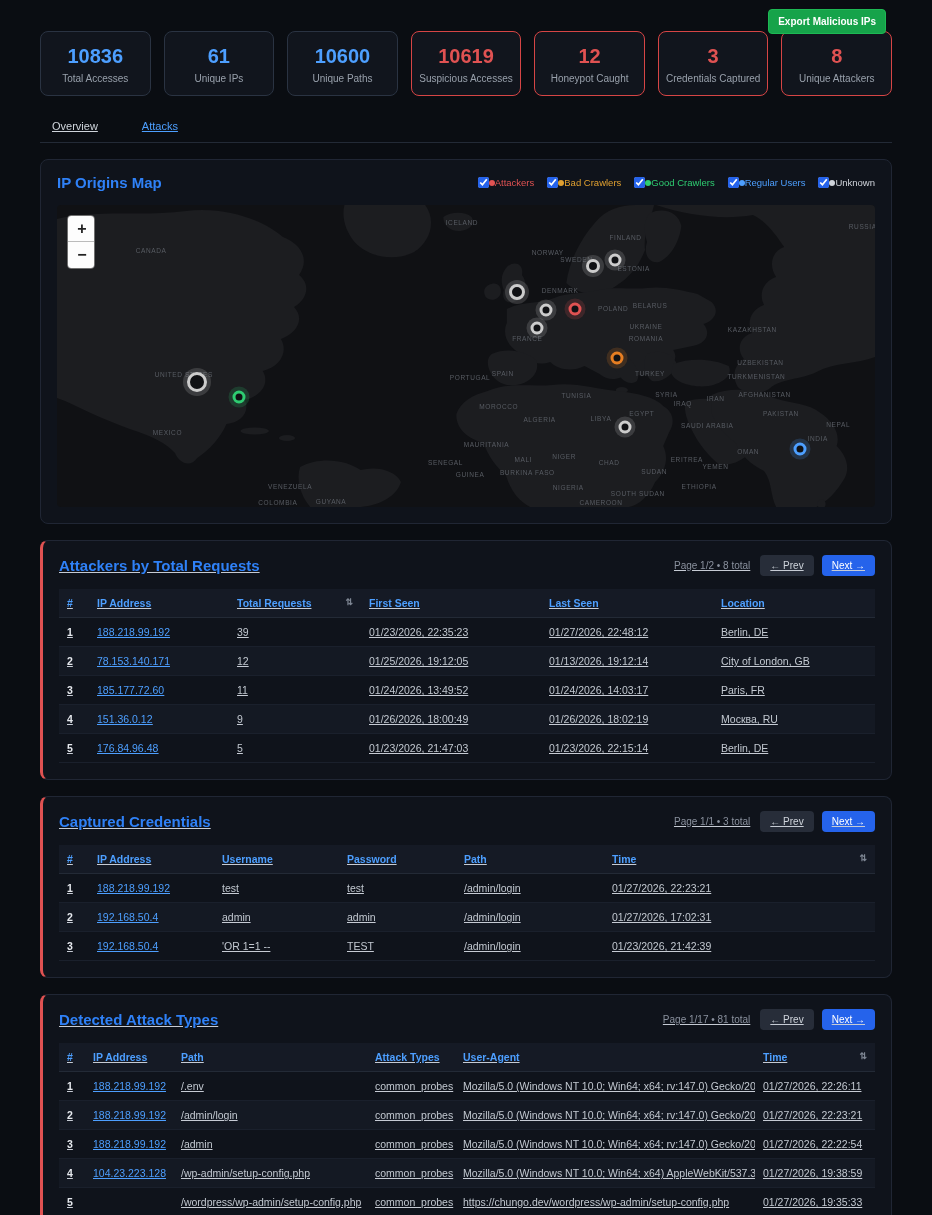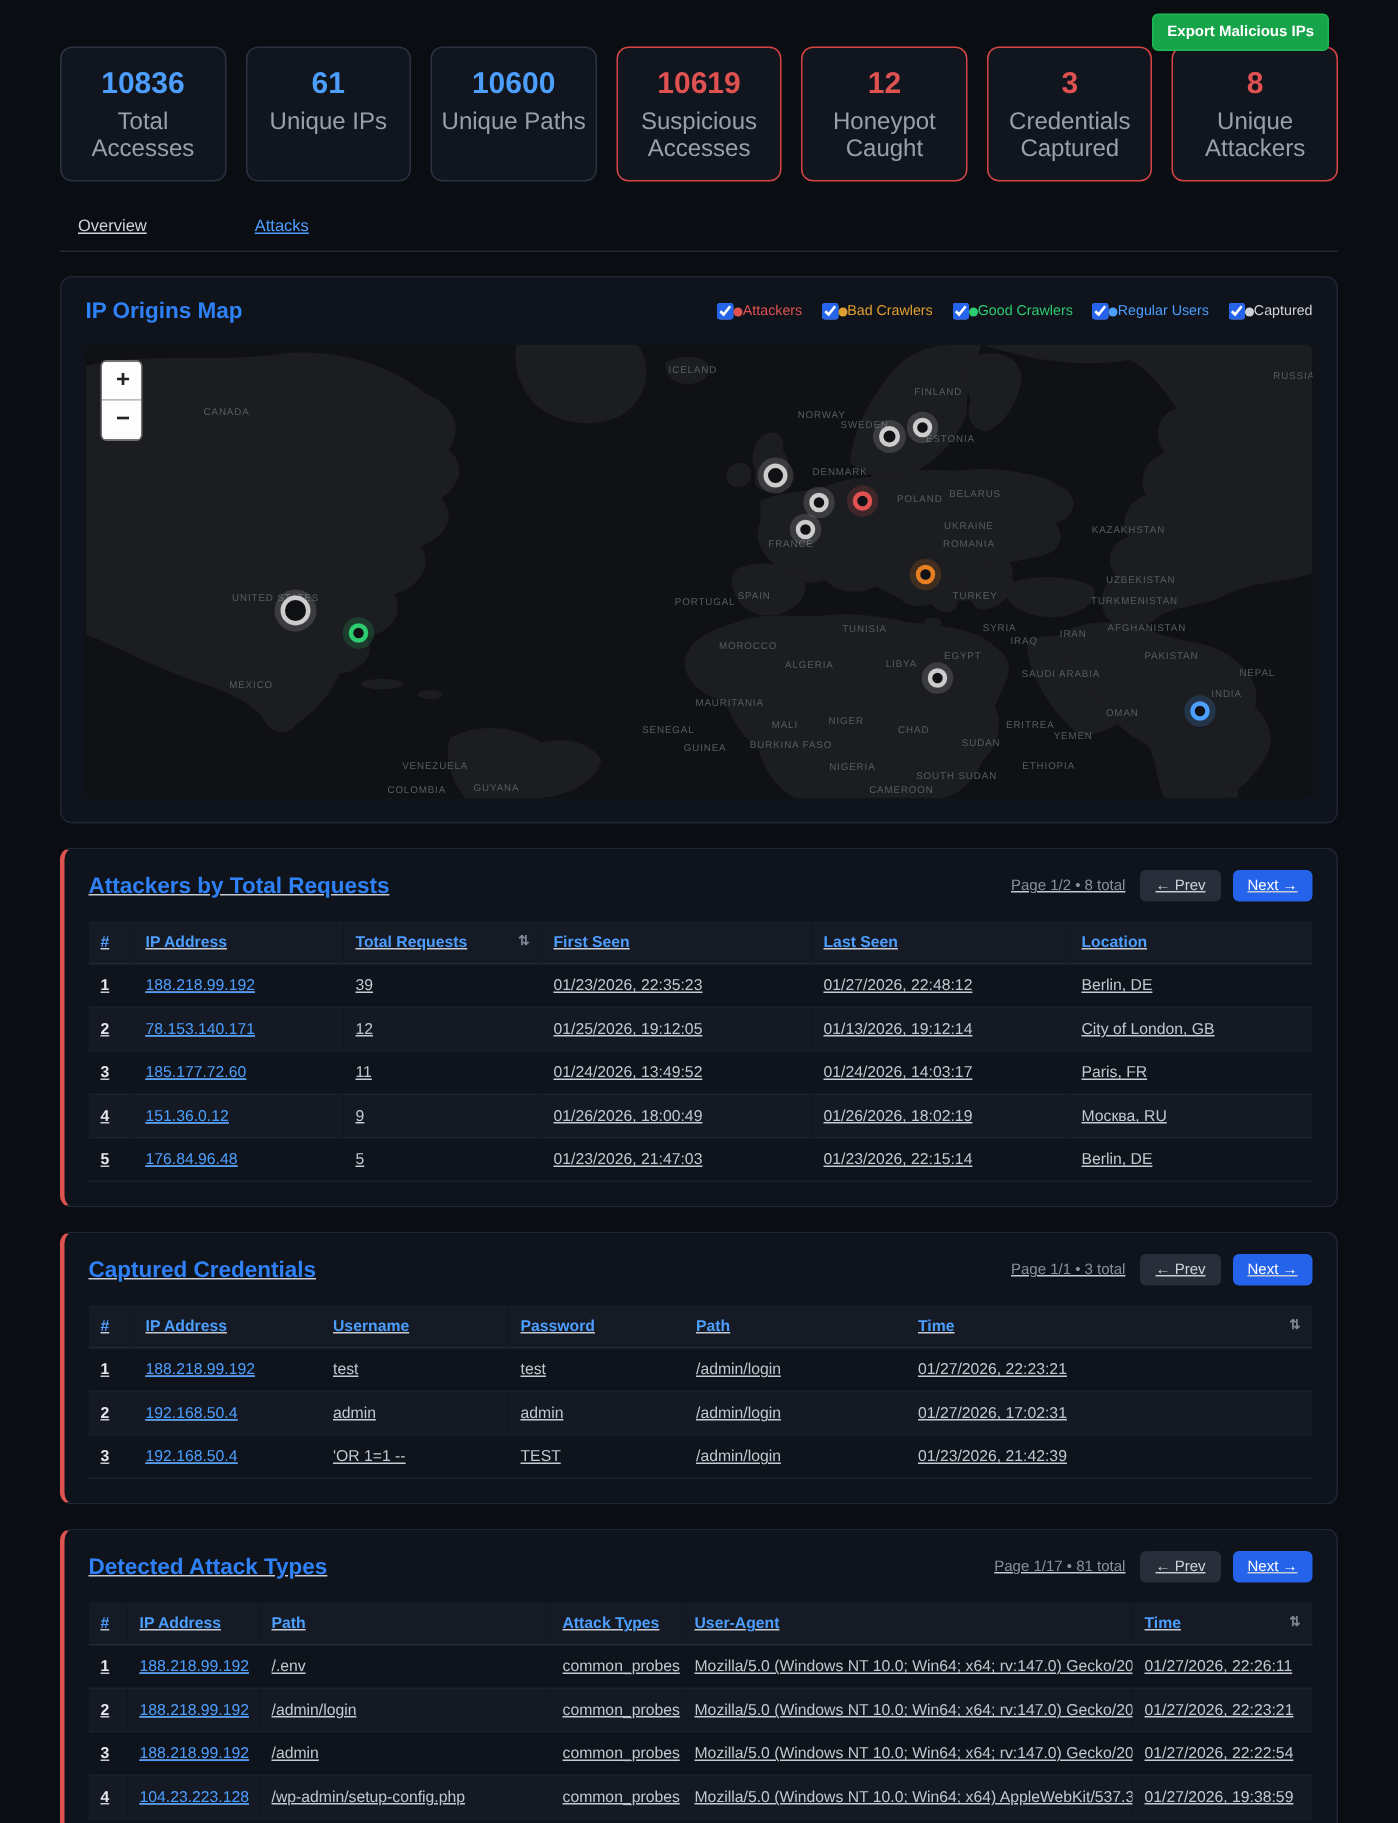--- a/index.html
+++ b/index.html
@@ -19,26 +19,26 @@
     background: #16a34a; color: #fff; border: 1px solid #1db954;
     border-radius: 4px; font-size: 10px; font-weight: bold; padding: 6px 9px; cursor: pointer;
     font-family: "Liberation Sans", sans-serif;
   }
   
   .stats { display: flex; gap: 13px; margin: 10px 40px 0; }
   .stat-card { flex: 1; text-align: center; padding: 13px 4px 11px; background: #11151d; border: 1px solid #2a3342; border-radius: 8px; }
   .stat-value { font-size: 20px; font-weight: bold; color: #4d9fff; }
   .stat-card.red { border-color: #d64545; }
   .stat-card.red .stat-value { color: #e05252; }
-  .stat-label { font-size: 16px; color: #98a0ab; margin-top: 5px; }
+  .stat-label { font-size: 10px; color: #98a0ab; margin-top: 5px; }
   
   .tabs { margin: 24px 40px 0; border-bottom: 1px solid #232a36; padding: 0 12px 10px; display: flex; gap: 44px; }
   .tab { font-size: 11px; text-decoration: underline; cursor: pointer; }
   .tab.active { color: #cfd4db; }
-  .tab.link { color: #4d9fff; margin-left: 28px; }
+  .tab.link { color: #4d9fff; }
   
   .card { margin: 16px 40px; background: #0f131b; border: 1px solid #202634; border-radius: 8px; padding: 14px 16px 16px; }
   .table-card { border-left: 3px solid #e05252; text-decoration: underline; }
   .card-head { display: flex; justify-content: space-between; align-items: center; }
   .card-title { margin: 0; color: #2f81f7; font-size: 15px; font-weight: bold; }
   
   .legend { display: flex; gap: 13px; align-items: center; }
   .legend-item { display: flex; gap: 0; align-items: center; font-size: 9.5px; cursor: pointer; }
   .legend-item input { width: 11px; height: 11px; accent-color: #2563eb; margin: 0; cursor: pointer; }
   .legend-dot { width: 6px; height: 6px; border-radius: 50%; display: inline-block; }
@@ -129,21 +129,21 @@
         <span style="color: rgb(46, 204, 113);">Good Crawlers</span>
       </label>
       <label class="legend-item">
         <input type="checkbox" checked="" style="">
         <span class="legend-dot" style="background: rgb(77, 159, 255);"></span>
         <span style="color: rgb(77, 159, 255);">Regular Users</span>
       </label>
       <label class="legend-item">
         <input type="checkbox" checked="" style="">
         <span class="legend-dot" style="background: rgb(207, 211, 218);"></span>
-        <span style="color: rgb(207, 211, 218);">Captured</span>
+        <span style="color: rgb(207, 211, 218);">Unknown</span>
       </label>
     </div>
   </div>
   <div class="map">
     <svg class="map-svg" viewBox="0 0 811 302" preserveAspectRatio="none">
       <path d="M0,14 C40,4 86,12 128,6 C168,1 206,16 224,32 C244,40 250,56 240,70 C252,80 248,94 235,102 C246,114 238,128 222,134 C230,148 220,162 204,166 C212,180 200,192 186,195 C192,207 182,218 168,219 C162,233 151,245 139,253 C132,263 121,258 117,248 C108,238 95,232 81,227 C56,219 27,205 8,196 L0,193 Z"></path>
       <path d="M285,0 L365,0 C376,15 371,36 354,47 C335,57 308,52 295,37 C286,26 282,12 285,0 Z"></path>
       <path d="M383,12 C390,7 404,6 411,12 C415,18 410,25 400,26 C391,27 383,21 383,12 Z"></path>
       <path d="M447,61 C455,55 463,60 461,70 C467,78 465,90 456,96 C447,100 440,95 443,85 C439,75 441,67 447,61 Z"></path>
       <path d="M428,80 C435,76 441,80 440,88 C438,95 430,97 425,92 C422,86 424,82 428,80 Z"></path>

